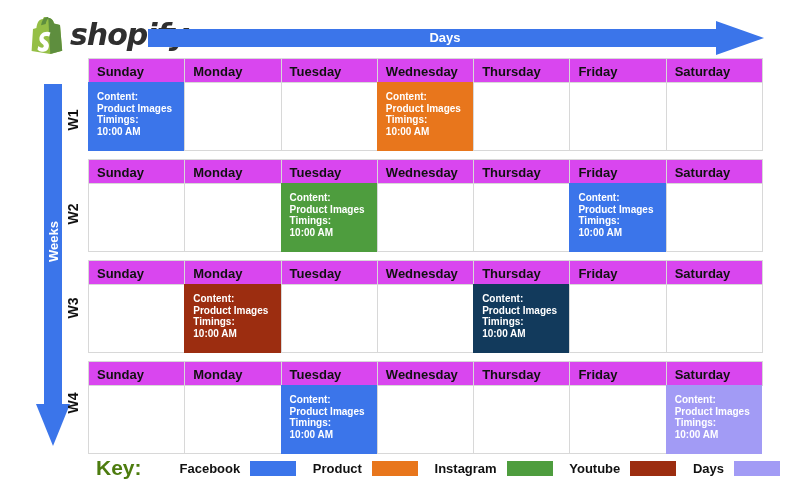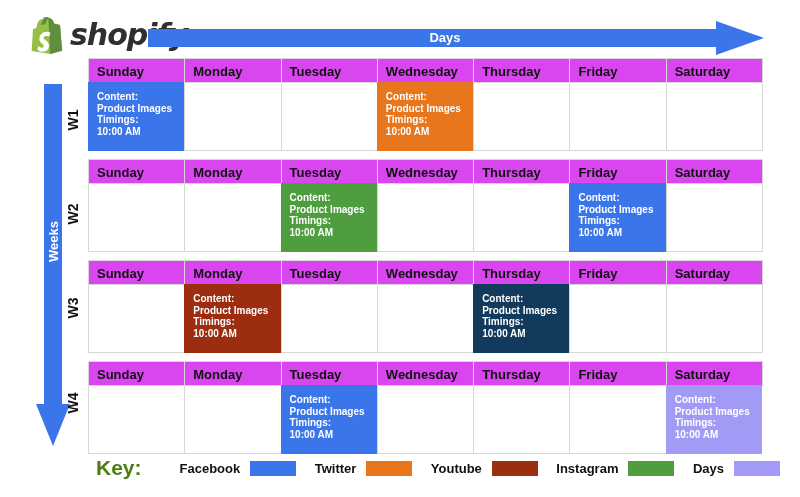--- a/index.html
+++ b/index.html
@@ -375,29 +375,29 @@
   </div>
 
 <div id="key">
   <div class="key-title">Key:</div>
   <div class="legend">
       <div class="legend-item">
         <span class="legend-label">Facebook</span>
         <span class="swatch" style="background: rgb(59, 117, 234);"></span>
       </div>
       <div class="legend-item">
-        <span class="legend-label">Twitter</span>
+        <span class="legend-label">Product</span>
         <span class="swatch" style="background: rgb(232, 118, 28);"></span>
+      </div>
+      <div class="legend-item">
+        <span class="legend-label">Instagram</span>
+        <span class="swatch" style="background: rgb(78, 157, 62);"></span>
       </div>
       <div class="legend-item">
         <span class="legend-label">Youtube</span>
         <span class="swatch" style="background: rgb(156, 45, 16);"></span>
       </div>
       <div class="legend-item">
-        <span class="legend-label">Instagram</span>
-        <span class="swatch" style="background: rgb(78, 157, 62);"></span>
-      </div>
-      <div class="legend-item">
         <span class="legend-label">Days</span>
         <span class="swatch" style="background: rgb(162, 155, 245);"></span>
       </div>
     </div>
 </div>
 
 </body></html>

